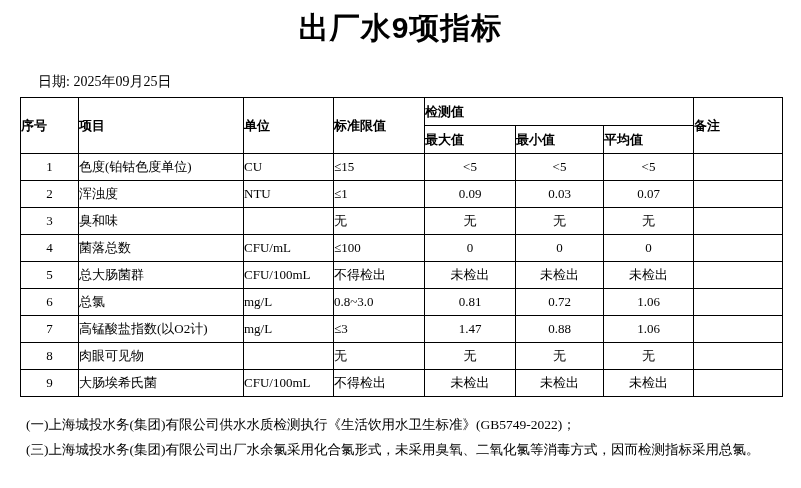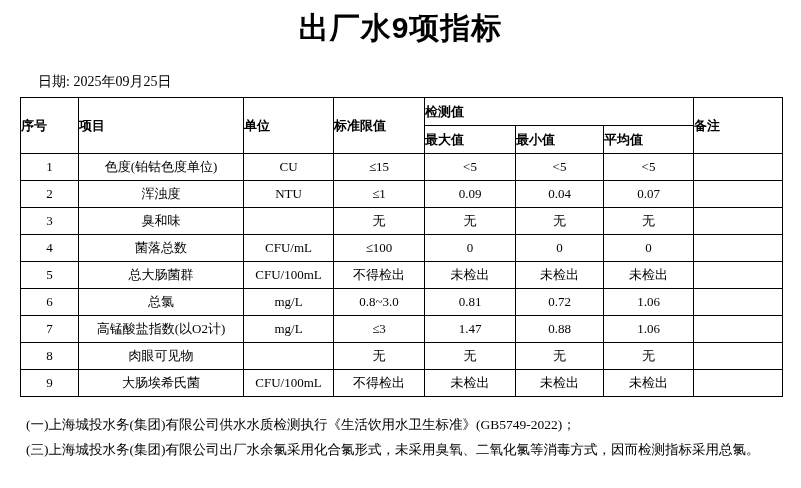--- a/index.html
+++ b/index.html
@@ -38,21 +38,21 @@
     overflow: hidden;
     white-space: nowrap;
   }
   table.report thead th {
     font-weight: bold;
     text-align: left;
     height: 27px;
   }
   table.report tbody td { height: 26px; }
   td.cell-center { text-align: center; }
-  td.cell-left { text-align: center; padding-left: 6px; }
+  td.cell-left { text-align: left; padding-left: 6px; }
   .notes { margin: 18px 0 0 12px; font-size: 13.5px; }
   .notes-heading { margin-bottom: 16px; }
   .note-line { margin-left: 14px; line-height: 19px; margin-top: 6px; }
 </style>
 </head>
 <body>
 
 <div class="page">
 
   <h1 class="title">出厂水9项指标</h1>
@@ -95,21 +95,21 @@
         <td class="cell-center">&lt;5</td>
         <td class="cell-center">&lt;5</td>
         <td class="cell-center"></td>
       </tr>
       <tr>
         <td class="cell-center">2</td>
         <td class="cell-left">浑浊度</td>
         <td class="cell-left">NTU</td>
         <td class="cell-left">≤1</td>
         <td class="cell-center">0.09</td>
-        <td class="cell-center">0.04</td>
+        <td class="cell-center">0.03</td>
         <td class="cell-center">0.07</td>
         <td class="cell-center"></td>
       </tr>
       <tr>
         <td class="cell-center">3</td>
         <td class="cell-left">臭和味</td>
         <td class="cell-left"></td>
         <td class="cell-left">无</td>
         <td class="cell-center">无</td>
         <td class="cell-center">无</td>

